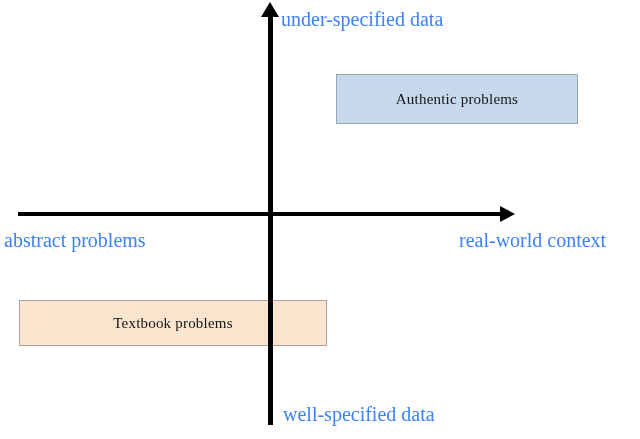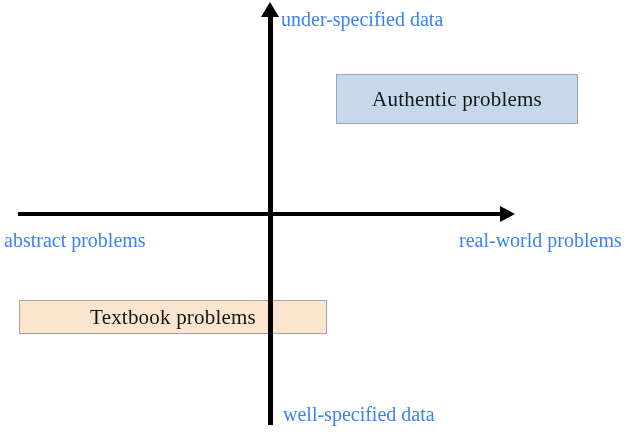--- a/index.html
+++ b/index.html
@@ -79,37 +79,37 @@
     left: 459px;
     top: 230px;
   }
   
   .qbox {
     position: absolute;
     box-sizing: border-box;
     display: flex;
     align-items: center;
     justify-content: center;
-    font-size: 21px;
+    font-size: 15px;
     color: #151515;
     letter-spacing: 0.2px;
   }
   #box-authentic {
     left: 336px;
     top: 74px;
     width: 242px;
     height: 50px;
     background: #c6d9ec;
     border: 1px solid #9aa6b2;
   }
   #box-textbook {
     left: 19px;
     top: 300px;
     width: 308px;
-    height: 34px;
+    height: 46px;
     background: #fbe5cf;
     border: 1px solid #a8a39c;
   }
   
   .axis-line-v.overlay {
     z-index: 5;
   }
 </style>
 </head>
 <body>
@@ -129,15 +129,15 @@
 
   <div class="axis-line-v overlay"></div>
   <div class="axis-arrow-up"></div>
 
   <div class="axis-label" id="label-top">under-specified data</div>
 
   <div class="axis-label" id="label-bottom">well-specified data</div>
 
   <div class="axis-label" id="label-left">abstract problems</div>
 
-  <div class="axis-label" id="label-right">real-world problems</div>
+  <div class="axis-label" id="label-right">real-world context</div>
 
 </div>
 
 </body></html>

